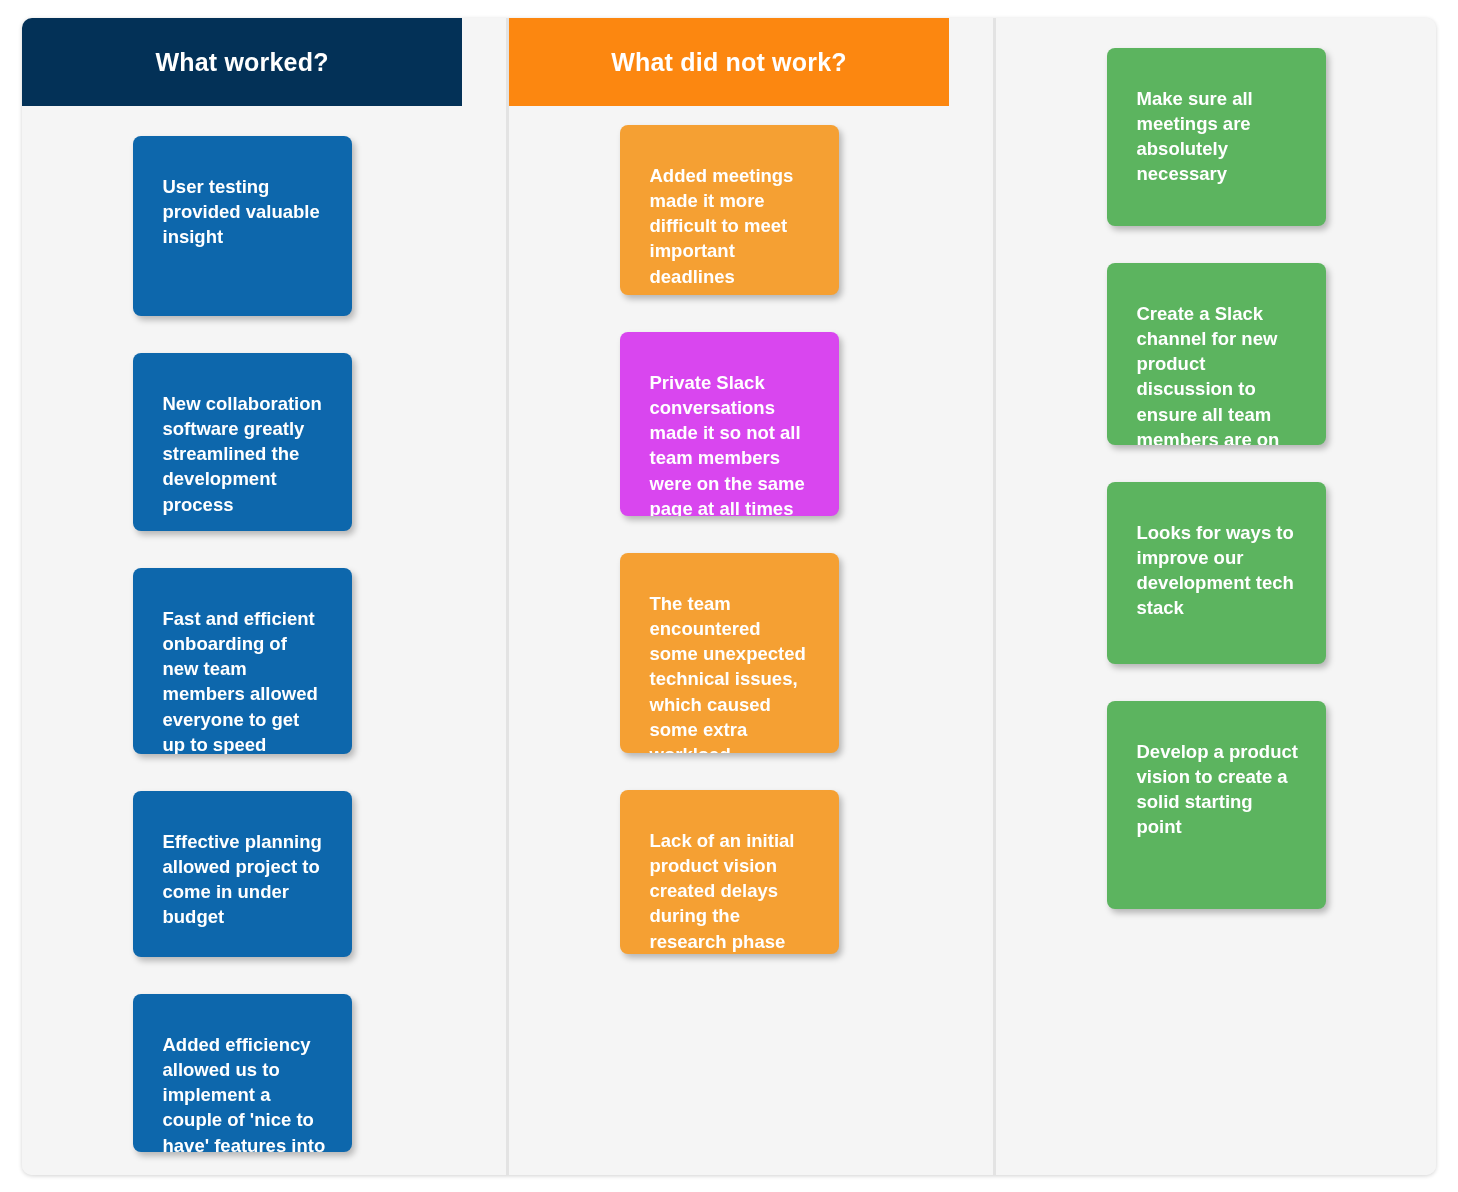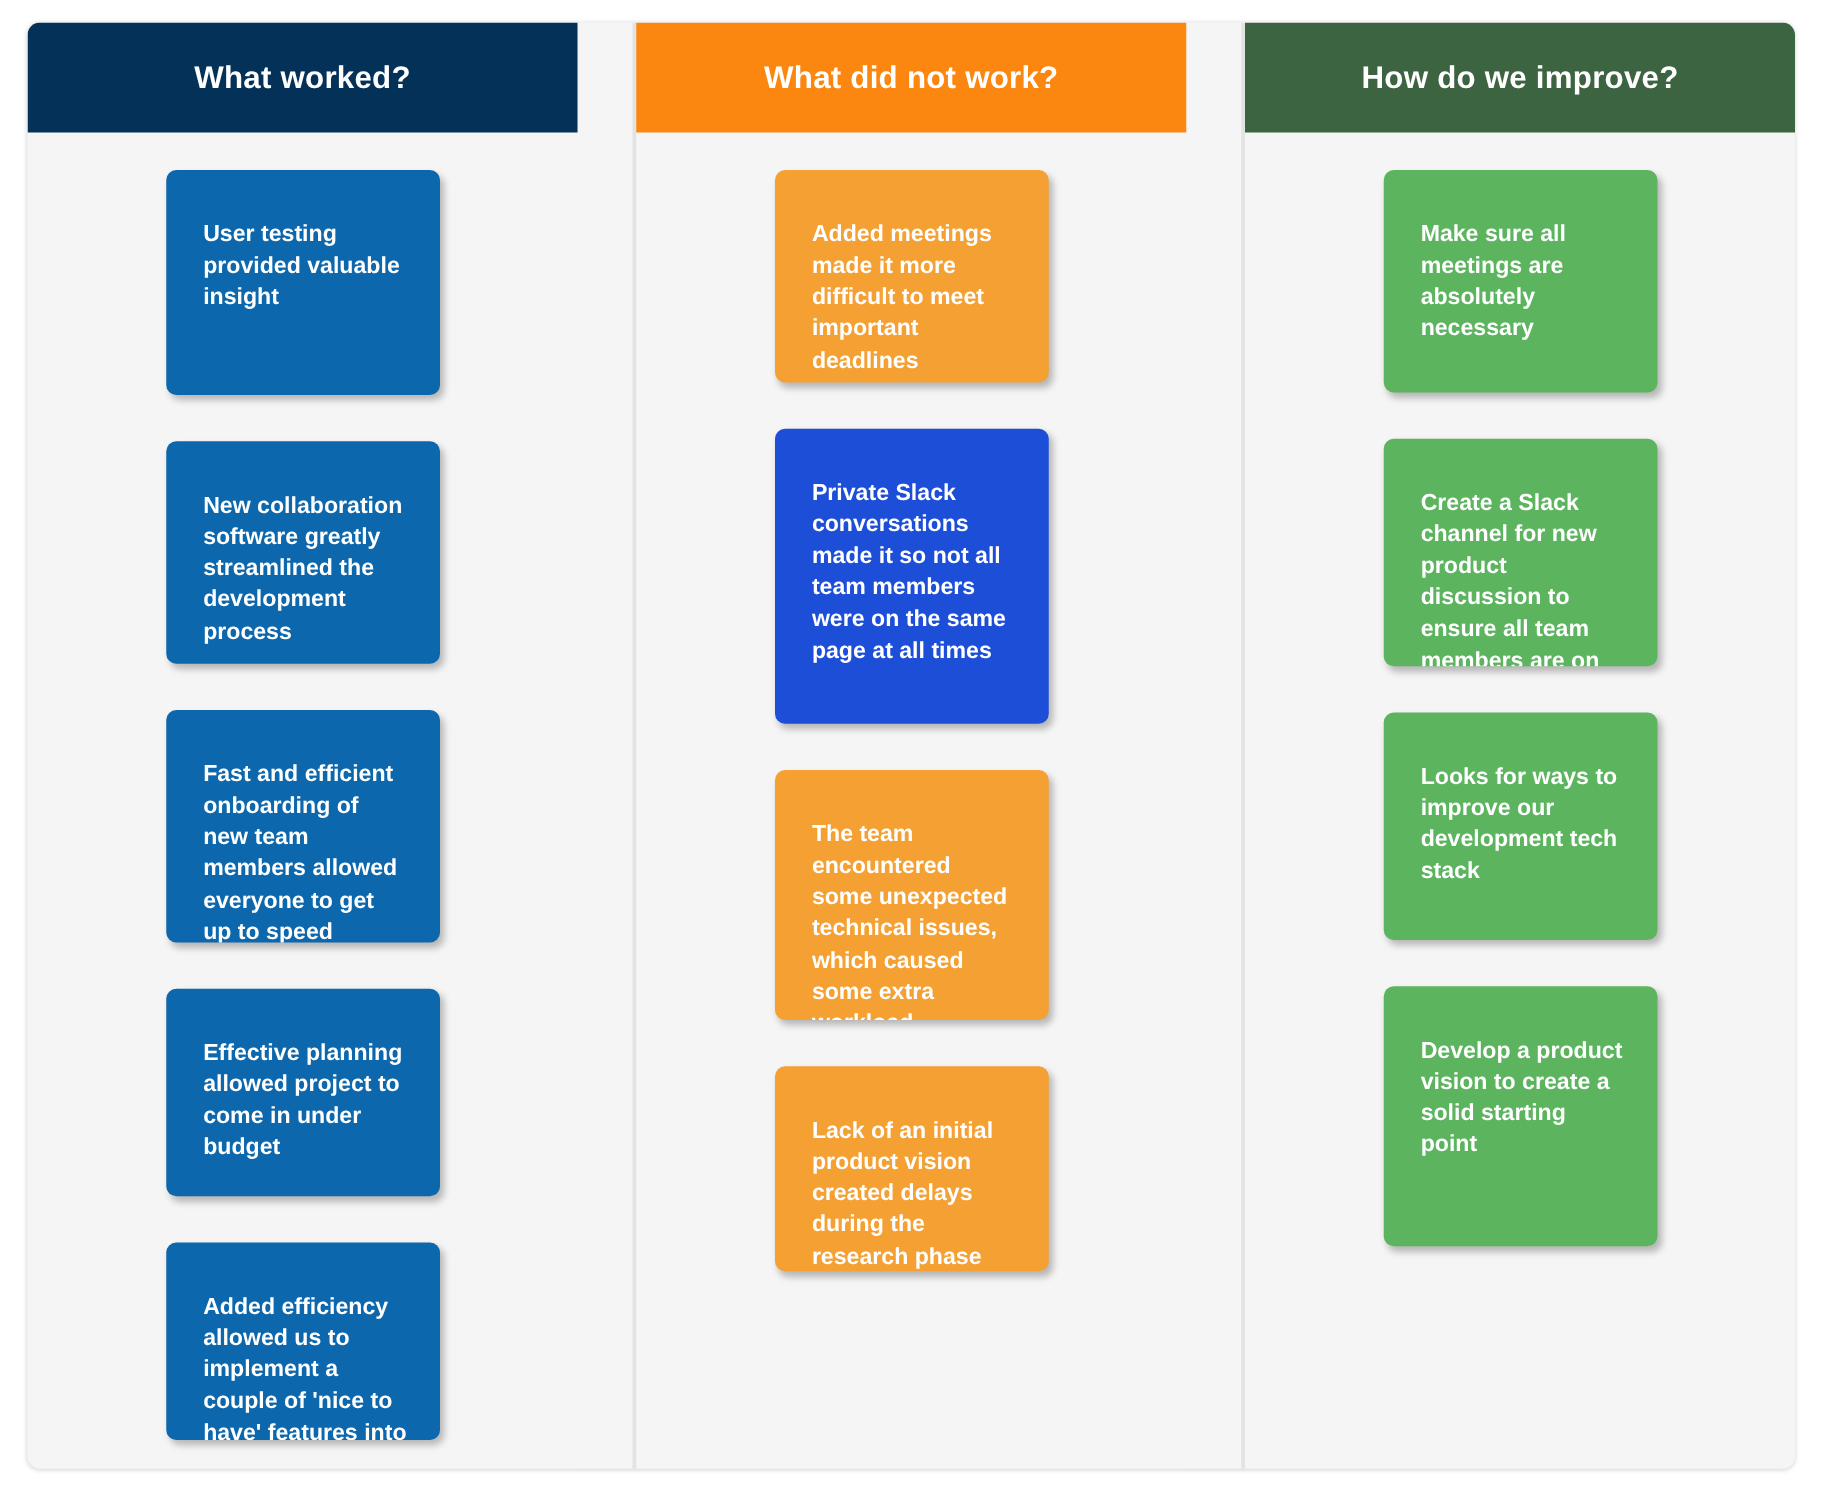--- a/index.html
+++ b/index.html
@@ -69,21 +69,21 @@
     color: #ffffff;
     font-size: 18.5px;
     line-height: 1.36;
     font-weight: bold;
     box-shadow: 3px 4px 6px rgba(0,0,0,0.26);
     overflow: hidden;
   }
 
   
   .col-worked .column-body { padding-top: 30px; }
-  .col-notwork .column-body { padding-top: 30px; }
+  .col-notwork .column-body { padding-top: 19px; }
   .col-improve .column-body { padding-top: 30px; }
 </style>
 </head>
 <body>
 
 <div class="board" style="background: rgb(245, 245, 245); gap: 44px;">
 
   <div class="column col-worked" style="background: rgb(245, 245, 245);">
     <div class="column-header" style="background: rgb(3, 49, 87);">What worked?</div>
     <div class="column-body">
@@ -92,28 +92,27 @@
         <div class="card" style="background: rgb(13, 103, 172); height: 186px;">Fast and efficient onboarding of new team members allowed everyone to get up to speed quickly</div>
         <div class="card" style="background: rgb(13, 103, 172); height: 166px;">Effective planning allowed project to come in under budget</div>
         <div class="card" style="background: rgb(13, 103, 172); height: 158px;">Added efficiency allowed us to implement a couple of 'nice to have' features into the new product</div>
       </div>
   </div>
 
   <div class="column col-notwork" style="border-left-color: rgb(227, 227, 227); background: rgb(245, 245, 245);">
     <div class="column-header" style="background: rgb(252, 135, 16);">What did not work?</div>
     <div class="column-body">
         <div class="card" style="background: rgb(245, 160, 51); height: 170px;">Added meetings made it more difficult to meet important deadlines</div>
-        <div class="card" style="background: #1d4ed8; height: 236px;">Private Slack conversations made it so not all team members were on the same page at all times</div>
+        <div class="card" style="background: #d946ef; height: 184px;">Private Slack conversations made it so not all team members were on the same page at all times</div>
         <div class="card" style="background: rgb(245, 160, 51); height: 200px;">The team encountered some unexpected technical issues, which caused some extra workload</div>
         <div class="card" style="background: rgb(245, 160, 51); height: 164px;">Lack of an initial product vision created delays during the research phase</div>
       </div>
   </div>
 
   <div class="column col-improve" style="border-left-color: rgb(227, 227, 227); background: rgb(245, 245, 245);">
-    <div class="column-header" style="background: rgb(61, 100, 64);">How do we improve?</div>
     <div class="column-body">
         <div class="card" style="background: rgb(92, 180, 95); height: 178px;">Make sure all meetings are absolutely necessary</div>
         <div class="card" style="background: rgb(92, 180, 95); height: 182px;">Create a Slack channel for new product discussion to ensure all team members are on the same page</div>
         <div class="card" style="background: rgb(92, 180, 95); height: 182px;">Looks for ways to improve our development tech stack</div>
         <div class="card" style="background: rgb(92, 180, 95); height: 208px;">Develop a product vision to create a solid starting point</div>
       </div>
   </div>
 
 </div>
 

